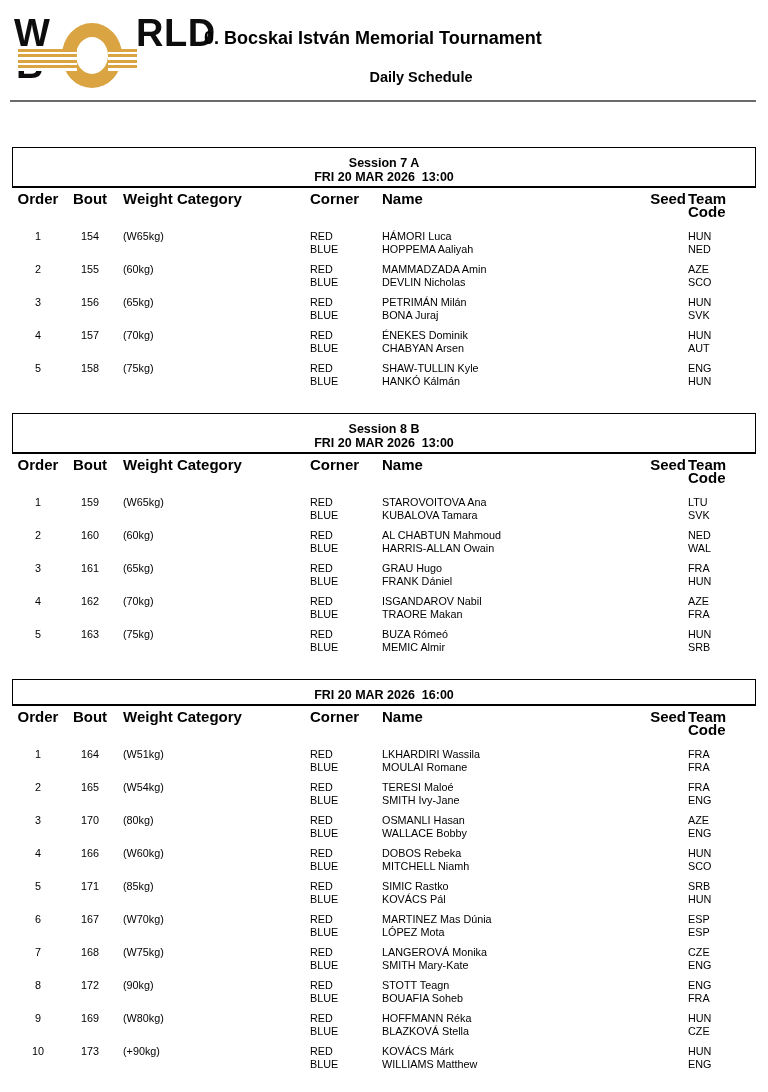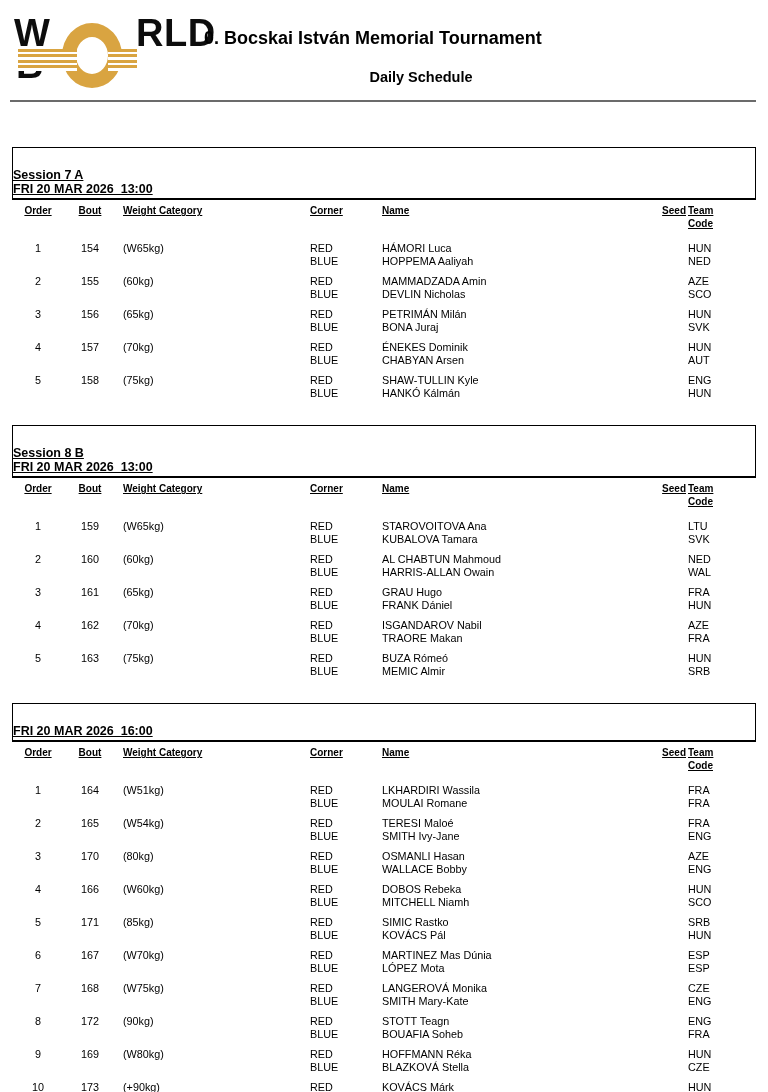--- a/index.html
+++ b/index.html
@@ -24,27 +24,27 @@
 
   .doc-title { position: absolute; left: 204px; top: 28px; font-size: 18px; font-weight: bold; white-space: nowrap; }
   .doc-subtitle { position: absolute; left: 0; top: 69px; width: 748px; text-align: center;
                   font-size: 14.5px; font-weight: bold; margin-left: 47px; }
   .header-rule { position: absolute; left: 10px; right: 12px; top: 100px; height: 2px; background: #6b6b6b; }
 
   
   .sessions { margin: 42px 12px 0 12px; }
   .session { margin-bottom: 18px; }
 
-  .session-box { border: 1.5px solid #000; border-bottom-width: 2.5px; text-align: left; padding: 20px 0 2px; text-decoration: underline; }
+  .session-box { border: 1.5px solid #000; border-bottom-width: 2.5px; text-align: center; padding: 8px 0 2px; }
   .session-title, .session-datetime { font-weight: bold; font-size: 12.5px; line-height: 14px; }
   .session-datetime { white-space: pre; }
 
   table.schedule-table { width: 100%; border-collapse: collapse; table-layout: fixed; }
-  th { font-size: 10px; font-weight: bold; text-align: left; vertical-align: top;
-       line-height: 13px; padding: 4px 0 12px 0; white-space: pre-line; text-decoration: underline; }
+  th { font-size: 15px; font-weight: bold; text-align: left; vertical-align: top;
+       line-height: 13px; padding: 4px 0 12px 0; white-space: pre-line; }
   td { font-size: 10.8px; vertical-align: top; line-height: 13px; padding: 0 0 7px 0; }
   .center { text-align: center; }
   .pl7 { padding-left: 7px; }
   .pl6 { padding-left: 6px; }
   .pl8 { padding-left: 8px; text-align: right; }
   .pl2 { padding-left: 2px; margin-top: 39px; }
   .cl { height: 13px; white-space: nowrap; overflow: visible; }
 </style>
 </head>
 <body>

